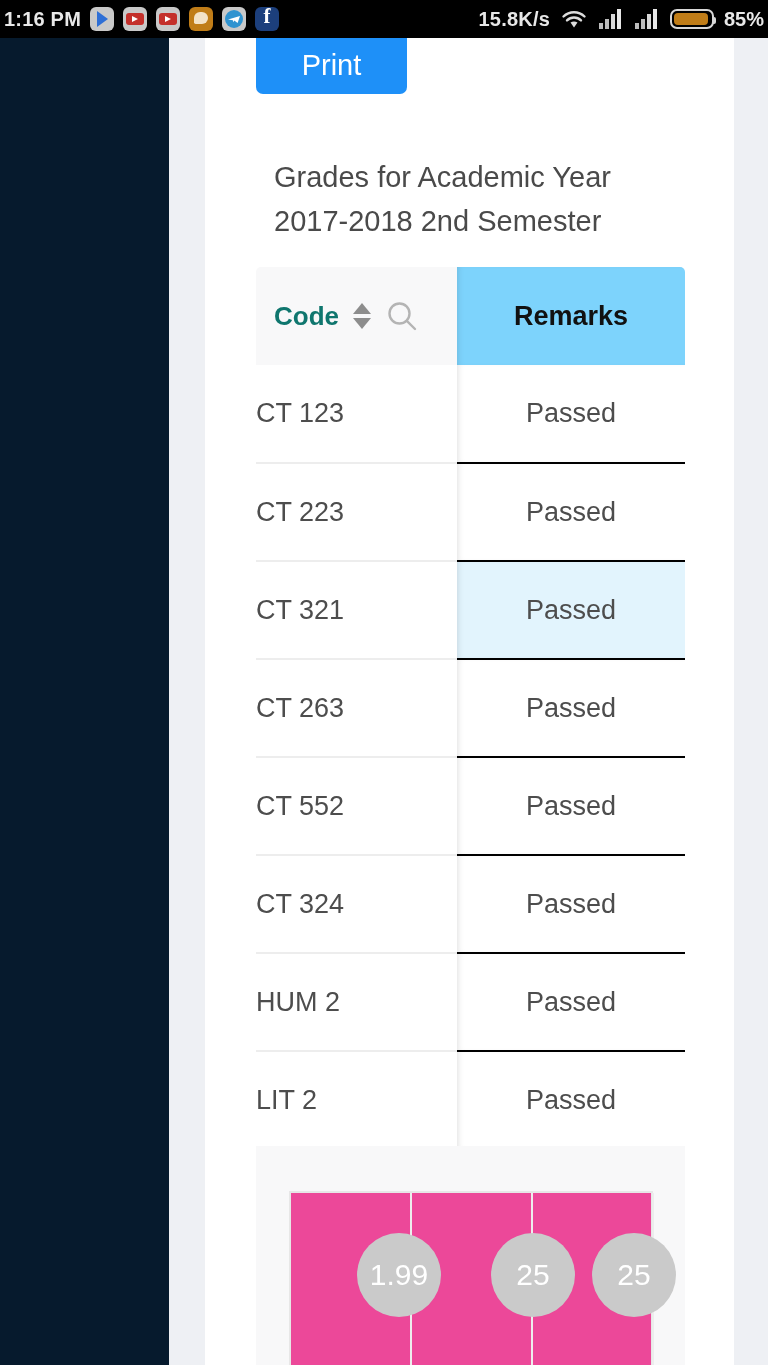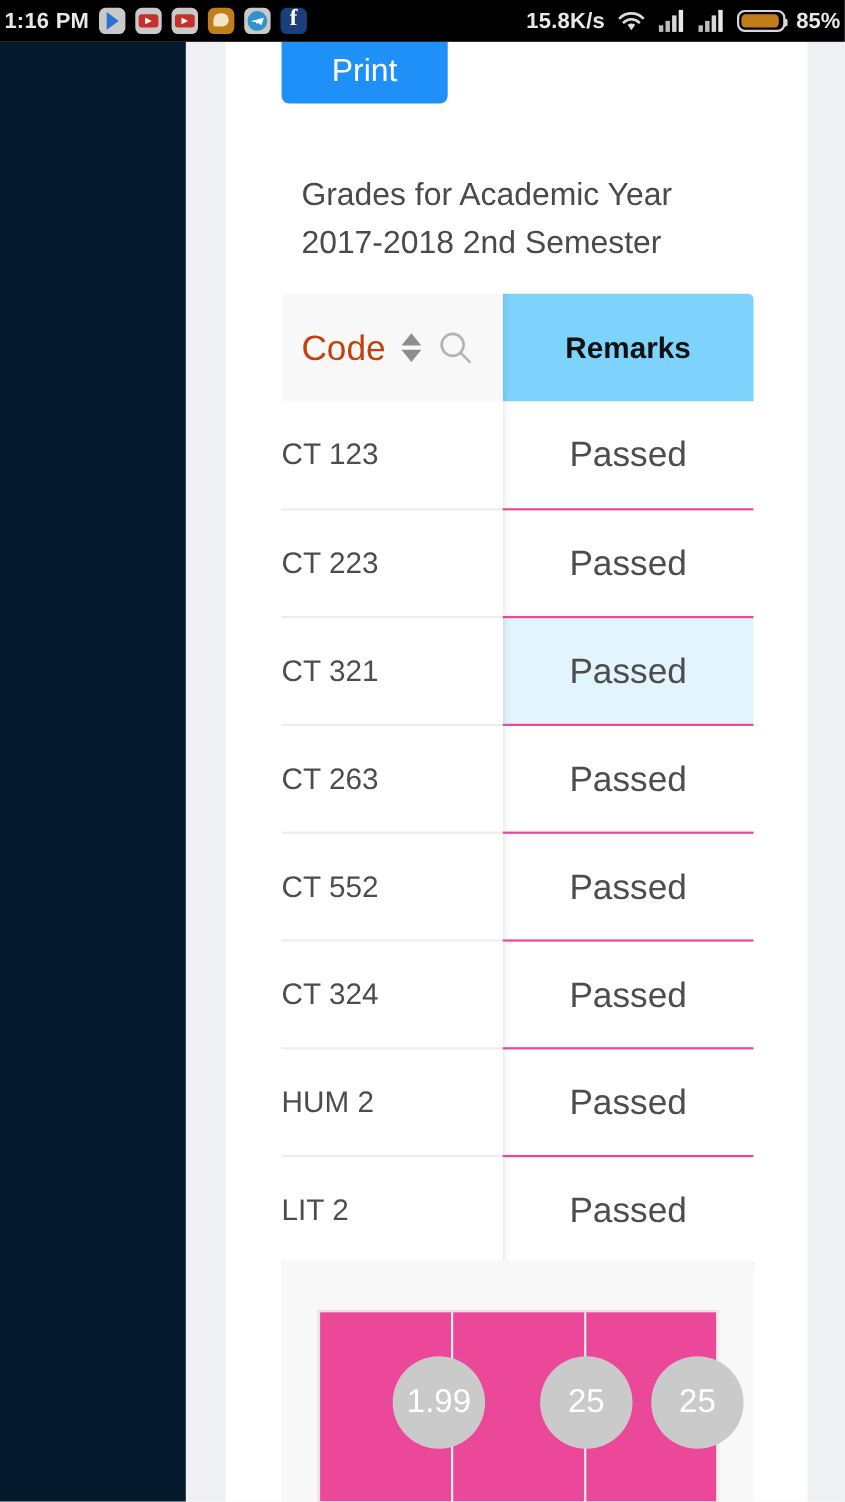--- a/index.html
+++ b/index.html
@@ -119,38 +119,38 @@
     text-align:left; vertical-align:middle;
     position:relative;
   }
   th.remarks-head{
     width:228px; height:98px; background:#7dd3fc;
     border-top-right-radius:5px;
     text-align:center; vertical-align:middle;
     box-shadow: inset 5px 0 7px -5px rgba(0,0,0,.16);
   }
   .head-inner{ display:flex; align-items:center; padding-left:18px; gap:14px; }
-  .head-label{ font-size:32px; font-weight:normal; color:#c2410c; }
+  .head-label{ font-size:26px; font-weight:bold; color:#0f766e; }
   .sort-ctl{ display:flex; flex-direction:column; gap:4px; cursor:pointer; }
   .sort-ctl .up,.sort-ctl .dn{ width:0; height:0; border-left:9px solid transparent;
                                border-right:9px solid transparent; }
   .sort-ctl .up{ border-bottom:11px solid #8d8d8d; }
   .sort-ctl .dn{ border-top:11px solid #8d8d8d; }
   .search-ic{ cursor:pointer; display:flex; align-items:center; }
   .remarks-label{ font-size:27px; font-weight:bold; color:#111; }
 
   td.code-cell{
     width:201px; height:98px; vertical-align:middle;
     padding-left:18px; font-size:27px; color:#4d4d4d;
     border-bottom:2px solid #ededed; background:#fff;
   }
   td.remarks-cell{
     width:228px; height:98px; vertical-align:middle;
-    text-align:center; font-size:32px; color:#4d4d4d;
-    border-bottom:2px solid #ec4899; background:#fff;
+    text-align:center; font-size:27px; color:#4d4d4d;
+    border-bottom:2px solid #000000; background:#fff;
     box-shadow: inset 5px 0 7px -5px rgba(0,0,0,.16);
   }
   td.remarks-cell.hl{ background:#e2f4fd; }
 
   
   .footer-panel{
     position:absolute; left:51px; top:1108px; width:429px; height:219px;
     background:#f8f8f9;
   }
   .chartbox{

